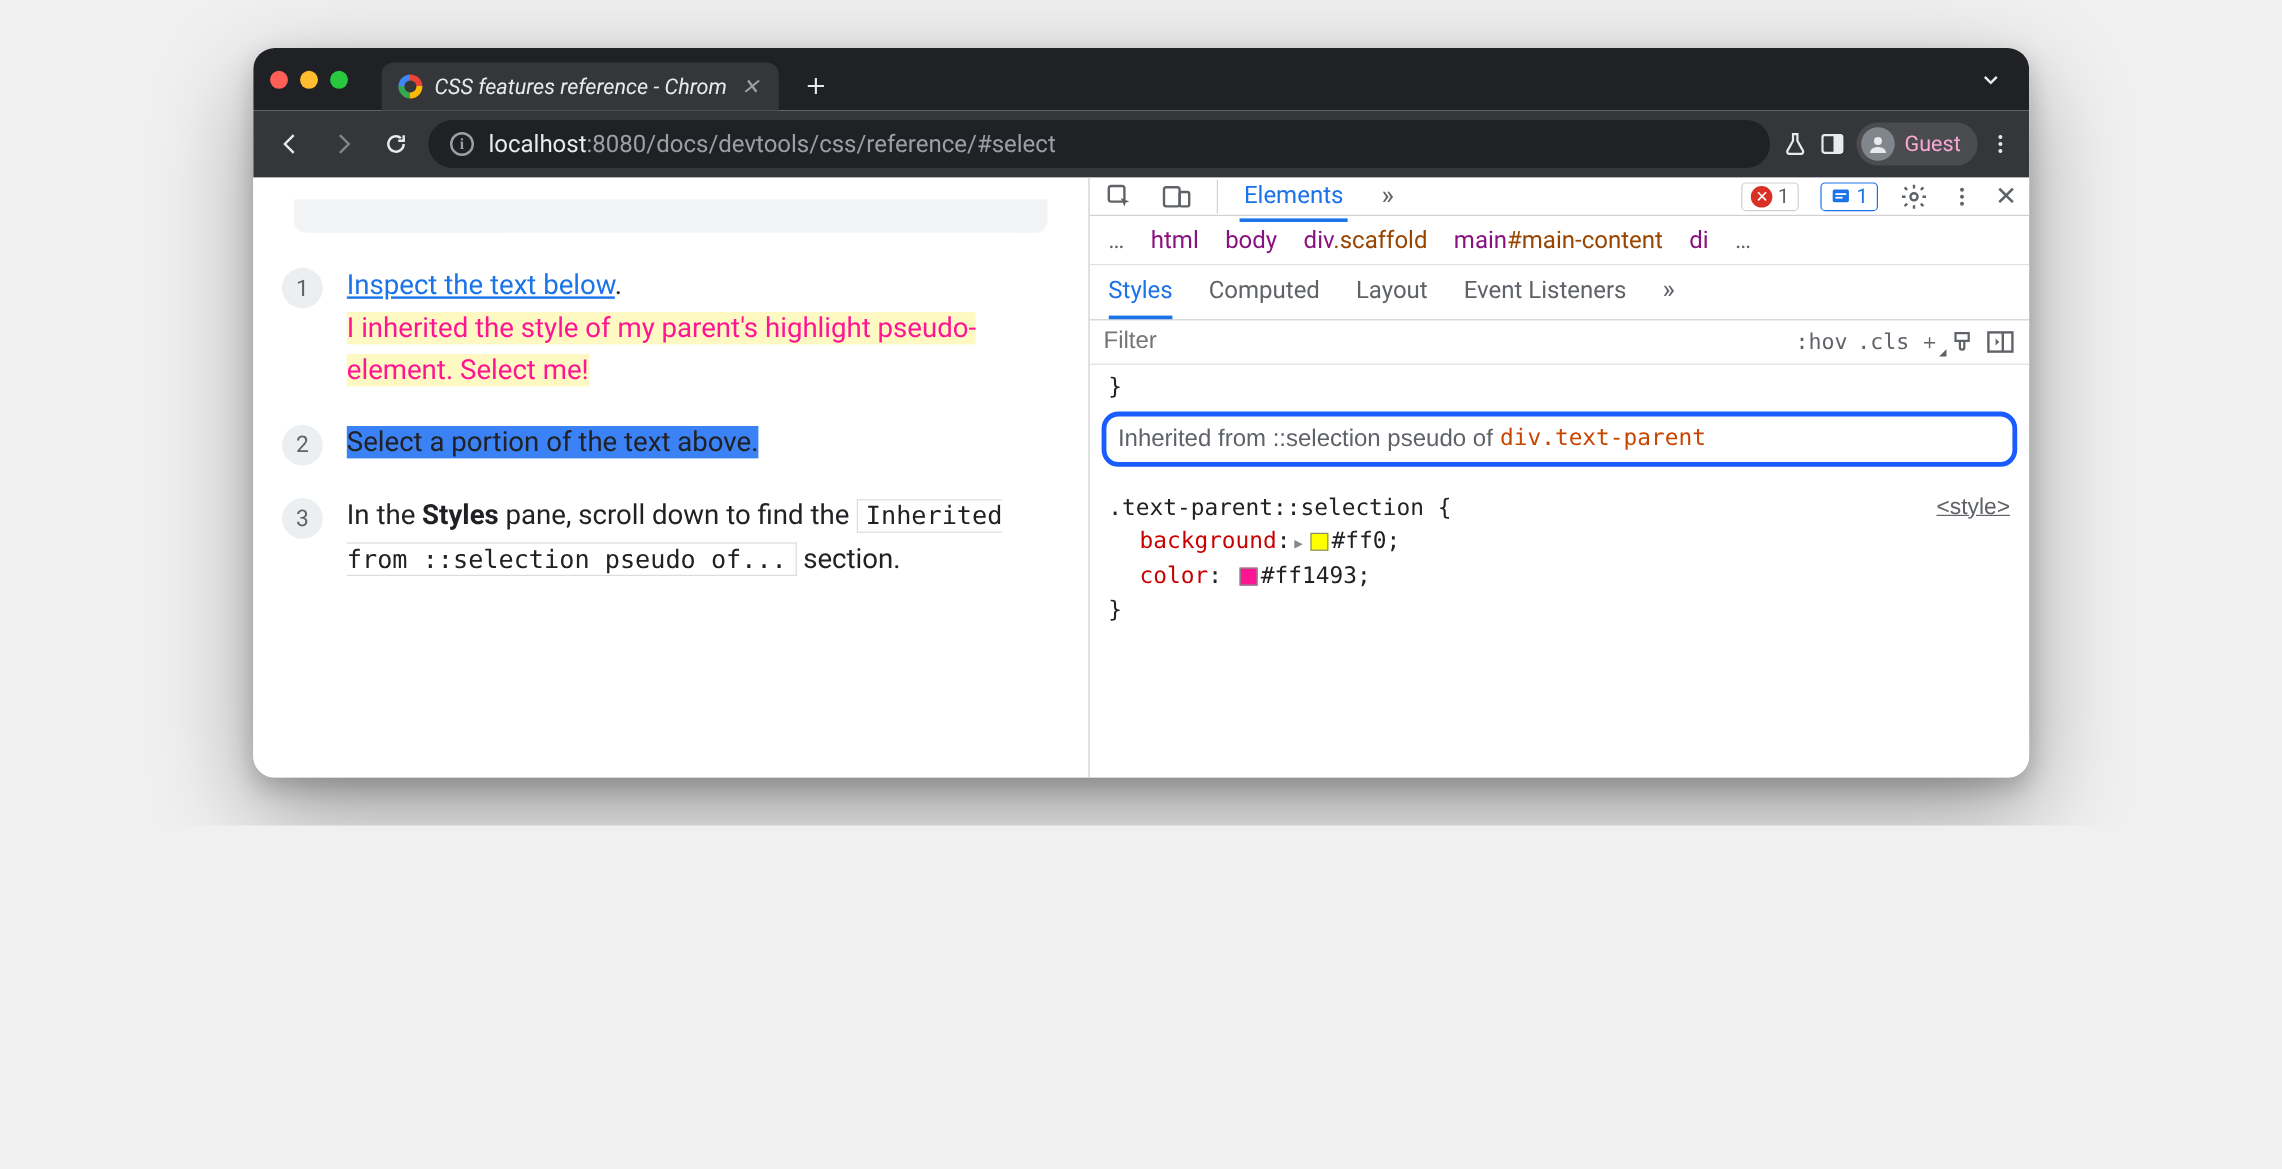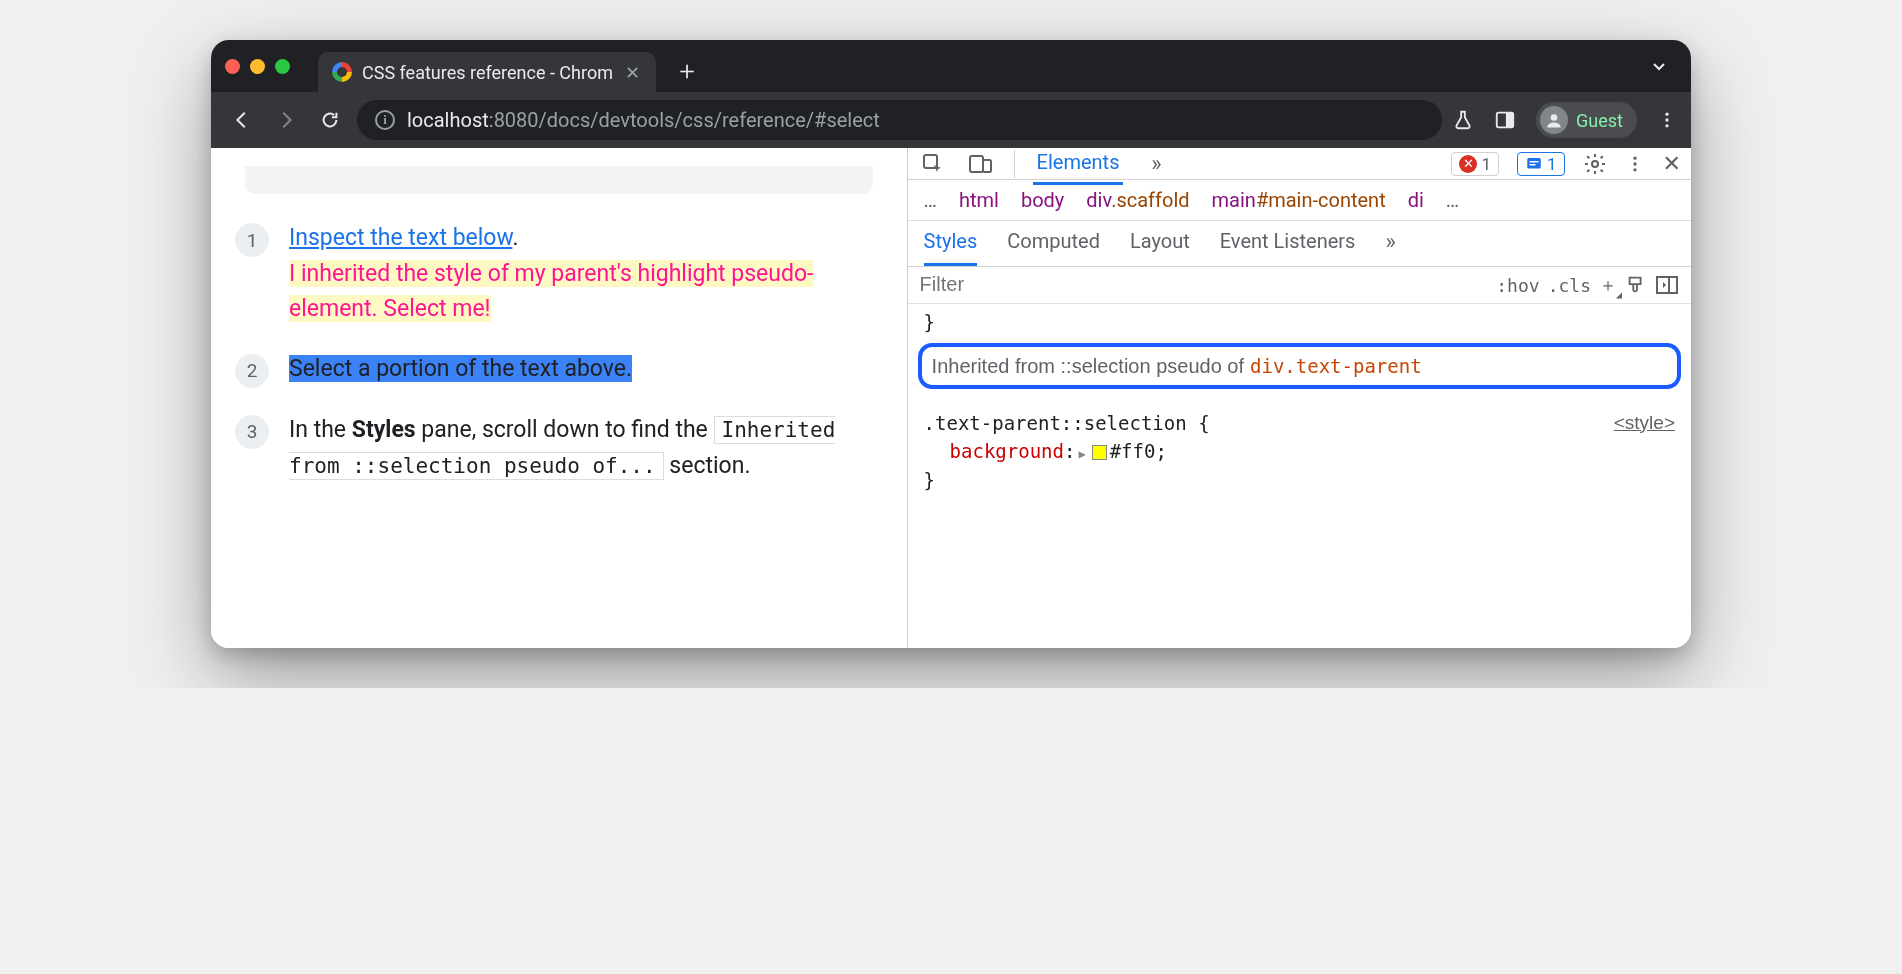--- a/index.html
+++ b/index.html
@@ -35,20 +35,21 @@
     align-items: center;
     background: #35363a;
     color: #e8eaed;
     height: 40px;
     border-radius: 10px 10px 0 0;
     padding: 0 14px;
     font-size: 18px;
     max-width: 380px;
     margin-top: 12px;
     gap: 10px;
+    font-style: italic;
   }
   .tab .favicon { width: 20px; height: 20px; border-radius: 50%; background: conic-gradient(#ea4335 0 90deg,#fbbc05 90deg 180deg,#34a853 180deg 270deg,#4285f4 270deg 360deg); position:relative;}
   .tab .favicon::after{content:"";position:absolute;inset:5px;border-radius:50%;background:#35363a;}
   .tab-title { white-space: nowrap; overflow: hidden; text-overflow: ellipsis; flex: 1; }
   .tab-close { color: #9aa0a6; font-size: 18px; padding: 0 2px; }
   .newtab { color: #e8eaed; font-size: 26px; margin-left: 18px; margin-top: 8px; font-weight: 300; }
   .tabs-chevron { margin-left: auto; color: #e8eaed; padding: 0 8px; }
 
   .toolbar {
     background: #35363a;
@@ -68,21 +69,21 @@
     display: flex;
     align-items: center;
     padding: 0 18px;
     color: #e8eaed;
     font-size: 20px;
     gap: 12px;
   }
   .info-icon { width: 20px; height: 20px; border-radius:50%; border:2px solid #9aa0a6; color:#9aa0a6; font-size:13px; display:flex;align-items:center;justify-content:center; font-weight:bold; font-family: serif; }
   .url-host { color: #e8eaed; }
   .url-rest { color: #9aa0a6; }
-  .toolbar-right { display:flex; align-items:center; gap:20px; color:#86efac; }
+  .toolbar-right { display:flex; align-items:center; gap:9px; color:#f9a8d4; }
   .guest-chip { display:flex; align-items:center; gap:8px; background:#4b4c50; border-radius: 18px; padding: 4px 14px 4px 4px; font-size:18px; }
   .avatar { width:28px;height:28px;border-radius:50%;background:#80868b;display:flex;align-items:center;justify-content:center; }
 
   .content { display:flex; height: 500px; background:#fff; }
 
   
   .page { flex: 0 0 47%; padding: 18px 24px; font-size: 23px; color:#202124; overflow:hidden; }
   .page .banner { background:#f1f3f4; border-radius: 0 0 10px 10px; height: 28px; margin: 0 10px 26px 10px; }
   .ol { list-style:none; }
   .li { display:flex; gap:20px; margin-bottom: 24px; align-items:flex-start; }
@@ -113,21 +114,21 @@
   .sub-tab { padding-bottom: 10px; color:#5f6368; }
   .sub-tab.active { color:#1a73e8; border-bottom:3px solid #1a73e8; }
 
   .filter-row { display:flex; align-items:flex-start; padding: 6px 12px; border-bottom:1px solid #e0e0e0; gap:16px; color:#5f6368;}
   .filter-input { flex:1; border:none; font-size:20px; color:#5f6368; outline:none; background:transparent; }
   .mono { font-family: "SF Mono", Menlo, Consolas, monospace; font-size:18px; }
   .filter-tools { display:flex; gap:8px; align-items:center; }
 
   .styles-body { padding: 4px 0 20px 0; font-family: "SF Mono", Menlo, Consolas, monospace; font-size:19px; line-height:1.5; }
   .brace-row { padding: 0 16px; color:#202124; }
-  .inherited-box { margin: 6px 10px 8px 10px; border:4px solid #1a5cff; border-radius: 14px; padding: 4px 10px; display:flex; align-items:flex-end; }
+  .inherited-box { margin: 6px 10px 8px 10px; border:4px solid #1a5cff; border-radius: 14px; padding: 4px 10px; display:flex; align-items:flex-start; }
   .inherited-label { color:#5f6368; font-family: -apple-system, sans-serif; font-size:20px;}
   .inherited-sel { color:#c84500; font-family: "SF Mono", Menlo, monospace; margin-left:6px;}
   .rule-line { padding: 0 16px; display:flex;margin-top:20px; }
   .rule-selector { color:#202124; }
   .rule-source { margin-left:auto; text-decoration:underline; color:#5f6368; font-family:-apple-system,sans-serif;}
   .prop { padding-left: 42px; }
   .prop-name { color:#c80000;text-align:center; }
   .swatch { display:inline-block; width:15px; height:15px; border:1px solid #888; vertical-align:middle; margin: 0 3px;}
   .tri { color:#888; font-size:12px; margin: 0 3px;}
 
@@ -335,18 +336,21 @@
           <span class="inherited-sel">div.text-parent</span>
         </div>
 
         <div class="rule-line">
           <span class="rule-selector">.text-parent::selection {</span>
           <span class="rule-source">&lt;style&gt;</span>
         </div>
         <div class="prop">
           <span class="prop-name">background</span>:<span class="tri">▶</span><span class="swatch" style="background:#ffff00;"></span><span>#ff0</span>;
         </div>
+        <div class="prop">
+          <span class="prop-name">color</span>: <span class="swatch" style="background:#ff1493;"></span><span>#ff1493</span>;
+        </div>
         <div class="brace-row">}</div>
       </div>
 
     </div>
   </div>
 </div>
 
 </body></html>

